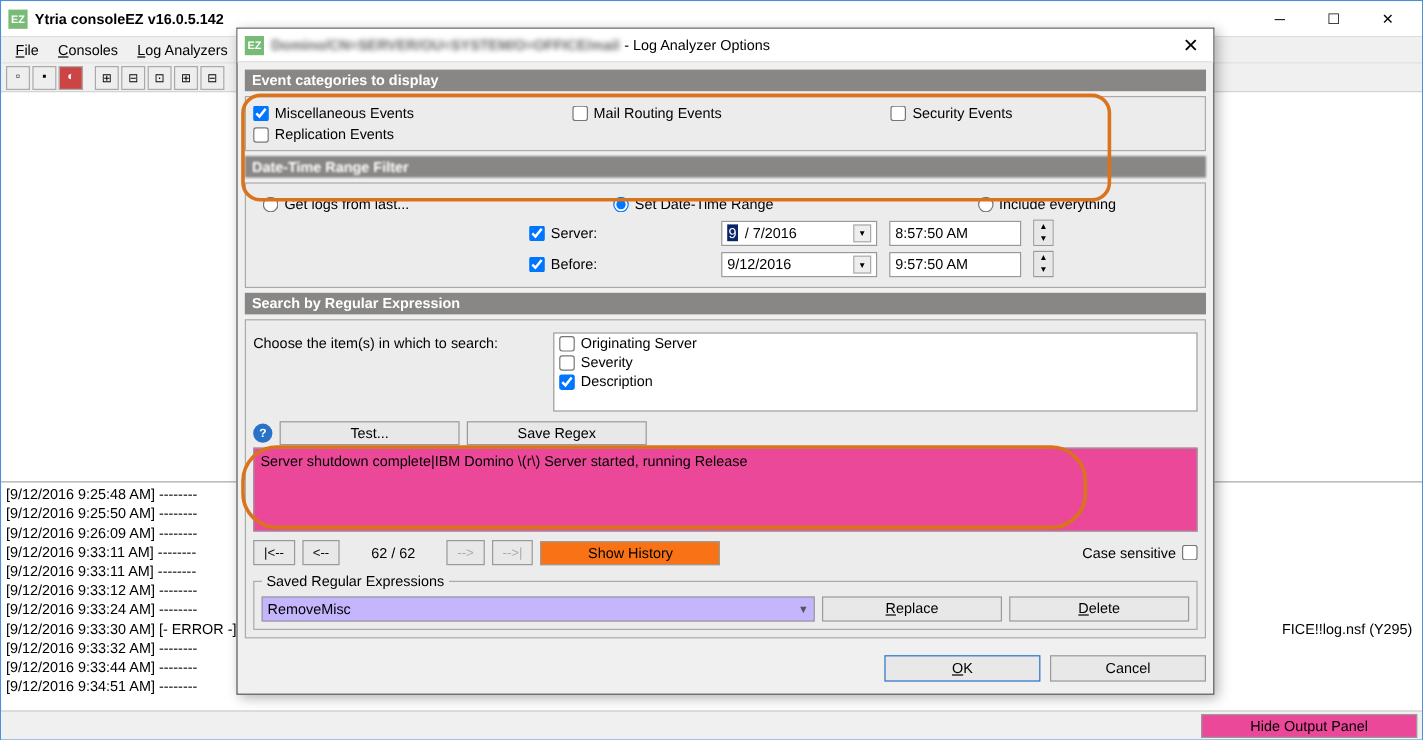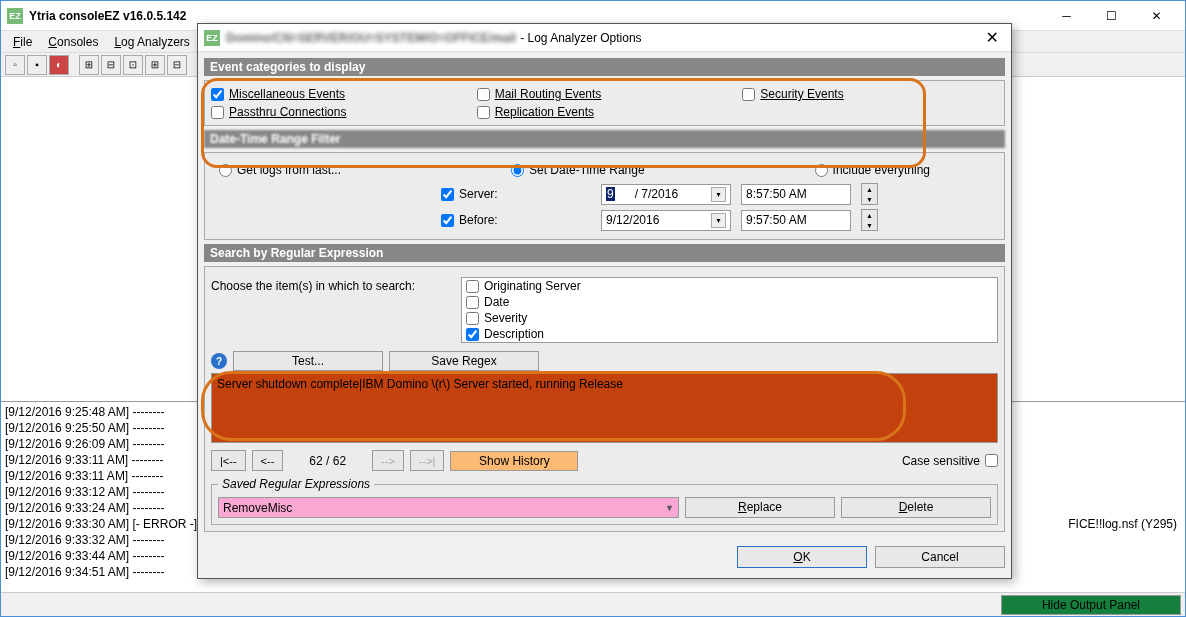--- a/index.html
+++ b/index.html
@@ -18,64 +18,64 @@
 .menubar .u { text-decoration: underline; }
 
 .toolbar { height: 24px; background: #f0f0f0; display: flex; align-items: center; padding: 0 4px; gap: 2px; border-bottom: 1px solid #ccc; }
 .toolbar .tbtn { width: 20px; height: 20px; border: 1px solid #aaa; background: #eee; cursor: pointer; display: flex; align-items: center; justify-content: center; font-size: 10px; }
 
 .content-area { flex: 1; background: #fff; position: relative; }
 
 .output-panel { border-top: 1px solid #999; background: #fff; height: 215px; display: flex; flex-direction: column; }
 .output-lines { flex: 1; padding: 2px 4px; font-size: 12px; overflow: hidden; line-height: 16px; }
 .output-footer { height: 24px; background: #f0f0f0; border-top: 1px solid #ccc; display: flex; justify-content: flex-end; align-items: center; padding: 0 4px; }
-.output-footer .btn { border: 1px solid #999; background: #15803d; padding: 2px 40px; cursor: pointer; font-size: 12px; }
+.output-footer .btn { border: 1px solid #999; background: #ec4899; padding: 2px 40px; cursor: pointer; font-size: 12px; }
 
 
 .dialog { position: absolute; left: 197px; top: 23px; width: 815px; background: #f0f0f0; border: 1px solid #555; box-shadow: 3px 3px 10px rgba(0,0,0,0.3); display: flex; flex-direction: column; }
 .dialog-title { height: 28px; background: #fff; display: flex; align-items: center; padding: 0 6px; border-bottom: 1px solid #ddd; }
 .dialog-title .icon { width: 16px; height: 16px; background: #7b7; margin-right: 6px; display: inline-flex; align-items: center; justify-content: center; font-size: 9px; color: #fff; font-weight: bold; }
 .dialog-title .blur { filter: blur(2px); color: #666; font-weight: bold; }
 .dialog-title .title-text { margin-left: 4px; }
 .dialog-title .close { margin-left: auto; cursor: pointer; font-size: 16px; padding: 0 6px; }
 .dialog-body { padding: 6px; display: flex; flex-direction: column; gap: 4px; }
 
 .section-hdr { background: #888785; color: #fff; font-weight: bold; padding: 2px 6px; font-size: 12px; }
 .section-box { border: 1px solid #aaa; background: #ececec; padding: 6px; }
 
-.cat-grid { display: grid; grid-template-columns: 1fr 1fr 1fr; gap: 4px 10px; text-decoration: underline; }
+.cat-grid { display: grid; grid-template-columns: 1fr 1fr 1fr; gap: 4px 10px; }
 .chk { display: flex; align-items: center; gap: 5px; }
 .chk input { width: 13px; height: 13px; }
 
 .date-row { display: flex; align-items: center; padding: 4px 8px; gap: 20px; }
 .radio-grp { display: flex; align-items: center; gap: 5px; }
 .date-sub { display: flex; align-items: center; gap: 10px; padding: 2px 0 2px 230px; }
 .date-input { border: 1px solid #999; background: #fff; padding: 1px 4px; width: 130px; height: 21px; display: flex; align-items: center; justify-content: space-between; }
 .spinner { display: flex; flex-direction: column; border: 1px solid #999; }
 .spinner .s { width: 15px; height: 10px; background: #e8e8e8; font-size: 7px; display: flex; align-items: center; justify-content: center; cursor: pointer; }
 
 .search-items-row { display: flex; gap: 10px; padding: 4px 0; align-items: flex-start; }
 .search-items-row .lbl { width: 240px; padding-top: 2px; }
 .items-list { flex: 1; border: 1px solid #999; background: #fff; height: 66px; overflow-y: scroll; }
 .items-list .itm { display: flex; align-items: center; gap: 5px; padding: 1px 4px; }
 
 .regex-hdr-row { display: flex; align-items: center; gap: 6px; padding: 4px 0 2px 0; }
 .regex-hdr-row .info-icon { width: 16px; height: 16px; background: #2a72c8; border-radius: 50%; color: #fff; font-weight: bold; display: flex; align-items: center; justify-content: center; font-size: 10px; }
 .regex-hdr-row .btn { border: 1px solid #999; background: #e8e8e8; padding: 2px 0; width: 150px; text-align: center; cursor: pointer; }
-.regex-input { border: 1px solid #999; background: #c2410c; width: 100%; height: 70px; padding: 3px 5px; font-size: 12px; resize: none; font-family: inherit; }
+.regex-input { border: 1px solid #999; background: #ec4899; width: 100%; height: 70px; padding: 3px 5px; font-size: 12px; resize: none; font-family: inherit; }
 
 .nav-row { display: flex; align-items: center; gap: 6px; padding: 4px 0; }
 .nav-row .nbtn { border: 1px solid #999; background: #e8e8e8; padding: 1px 8px; cursor: pointer; font-size: 11px; height: 21px; display: flex; align-items: center; }
 .nav-row .counter { padding: 0 20px; }
-.nav-row .show-hist { border: 1px solid #999; background: #fdba74; padding: 2px 0; width: 128px; text-align: center; cursor: pointer; }
+.nav-row .show-hist { border: 1px solid #999; background: #f97316; padding: 2px 0; width: 150px; text-align: center; cursor: pointer; }
 
 fieldset.saved { border: 1px solid #aaa; padding: 6px; margin-top: 2px; }
-fieldset.saved legend { font-size: 12px; padding: 0 4px; font-style: italic; }
+fieldset.saved legend { font-size: 12px; padding: 0 4px; }
 .saved-row { display: flex; gap: 6px; }
-.saved-row .sel { flex: 1; border: 1px solid #999; background: #f9a8d4; height: 21px; display: flex; align-items: center; padding: 0 4px; justify-content: space-between; }
+.saved-row .sel { flex: 1; border: 1px solid #999; background: #c4b5fd; height: 21px; display: flex; align-items: center; padding: 0 4px; justify-content: space-between; }
 .saved-row .sbtn { border: 1px solid #999; background: #e8e8e8; padding: 2px 0; width: 150px; text-align: center; cursor: pointer; }
 
 .dialog-footer { display: flex; justify-content: flex-end; gap: 8px; padding: 8px 6px 10px 6px; }
 .dialog-footer .fbtn { border: 1px solid #999; background: #e8e8e8; padding: 3px 0; width: 130px; text-align: center; cursor: pointer; }
 .dialog-footer .ok { border: 1px solid #2a72c8; }
 
 
 .highlight { position: absolute; border: 3px solid #d9731c; border-radius: 16px; pointer-events: none; }
 .hl1 { left: 3px; top: 54px; width: 725px; height: 90px; }
 .hl2 { left: 3px; top: 347px; width: 705px; height: 70px; border-radius: 30px; }
@@ -160,24 +160,20 @@
         <label class="chk">
             <input type="checkbox" style="">
             <span>Mail Routing Events</span>
           </label>
         <label class="chk">
             <input type="checkbox" style="">
             <span>Security Events</span>
           </label>
         <label class="chk">
             <input type="checkbox" style="">
-            <span>Passthru Connections</span>
-          </label>
-        <label class="chk">
-            <input type="checkbox" style="">
             <span>Replication Events</span>
           </label>
       </div>
     </div>
 
     <div class="section-hdr" style="filter:blur(1px)">Date-Time Range Filter</div>
     <div class="section-box">
       <div class="date-row">
         <label class="radio-grp">
             <input type="radio" name="dr" style="">
@@ -195,21 +191,21 @@
           </label>
         <div style="width:40px"></div>
       </div>
       <div class="date-sub">
         <label class="chk" style="width:150px">
             <input type="checkbox" checked="" style="">
             <span>Server:</span>
           </label>
         <div class="date-input">
             <span style="background:#0a246a;color:#fff;padding:0 1px">9</span>
-            <span style="flex:1;padding-left:20px">/ 7/2016</span>
+            <span style="flex:1;padding-left:6px">/ 7/2016</span>
             <span class="dd-icon">▾</span>
           </div>
         <div class="date-input" style="width:110px">
             <span>8:57:50 AM</span>
           </div>
         <div class="spinner">
             <div class="s">▲</div>
             <div class="s">▼</div>
           </div>
       </div>
@@ -236,24 +232,20 @@
     <div class="section-box" style="background:#ececec">
       <div class="search-items-row">
         <div class="lbl">Choose the item(s) in which to search:</div>
         <div class="items-list">
           <div class="itm">
               <input type="checkbox" style="">
               <span>Originating Server</span>
             </div>
           <div class="itm">
               <input type="checkbox" style="">
-              <span>Date</span>
-            </div>
-          <div class="itm">
-              <input type="checkbox" style="">
               <span>Severity</span>
             </div>
           <div class="itm">
               <input type="checkbox" checked="" style="">
               <span>Description</span>
             </div>
         </div>
       </div>
 
       <div class="regex-hdr-row">

